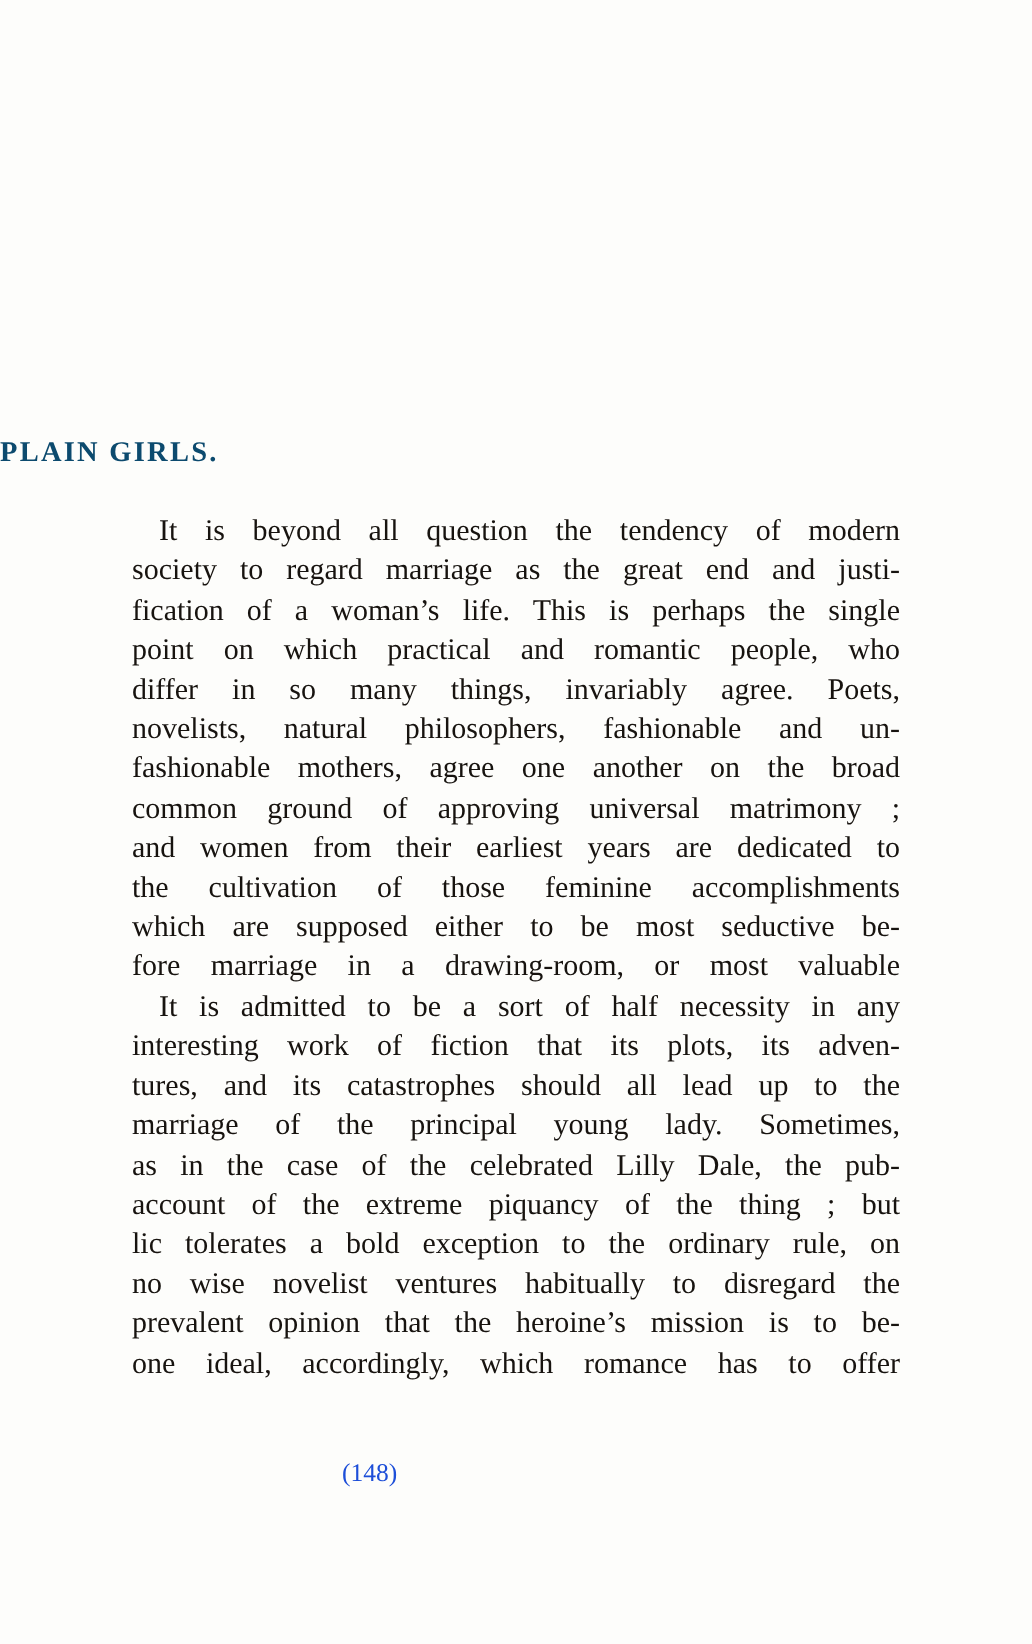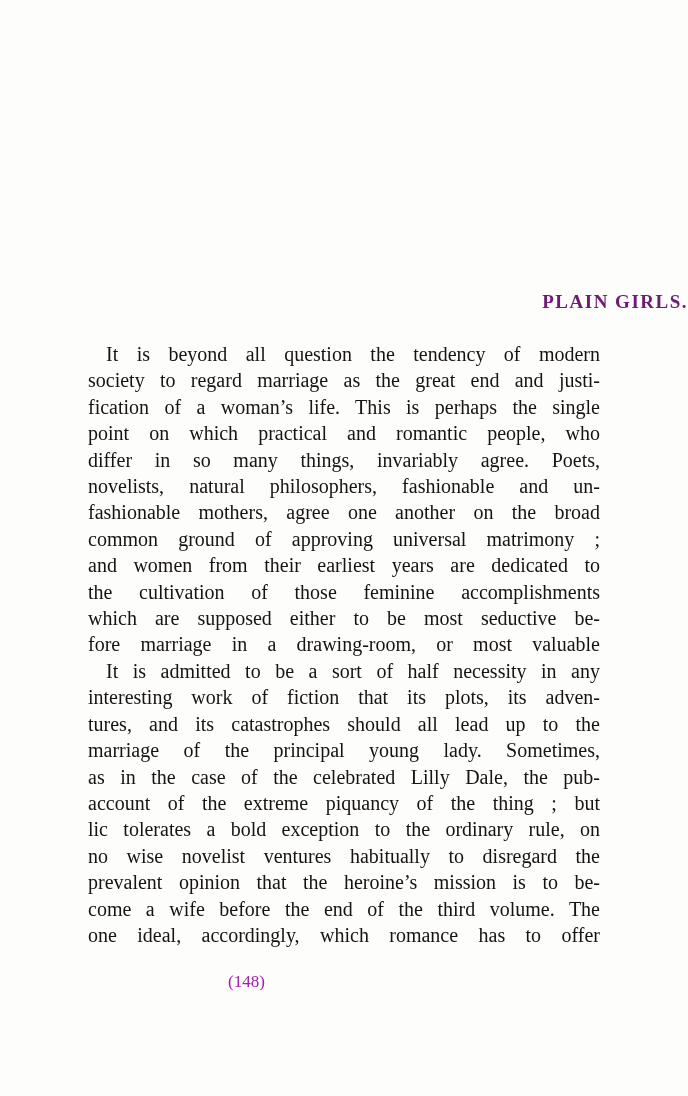--- a/index.html
+++ b/index.html
@@ -16,25 +16,25 @@
     color: #17130f;
     font-family: "Liberation Serif", "DejaVu Serif", serif;
     overflow: hidden;
   }
   .title {
     position: absolute;
     top: 291px;
     left: 0;
     width: 100%;
     margin: 0;
-    text-align: right;
+    text-align: left;
     font-size: 19px;
     font-weight: bold;
     letter-spacing: 1.5px;
-    color: #701a75;
+    color: #0c4a6e;
   }
   .text-block {
     position: absolute;
     top: 341px;
     left: 88px;
     width: 512px;
     font-size: 20px;
   }
   .line {
     line-height: 26.4px;
@@ -44,21 +44,21 @@
     white-space: nowrap;
   }
   .line.indent {
     text-indent: 18px;
   }
   .page-number {
     position: absolute;
     top: 972px;
     left: 228px;
     font-size: 17px;
-    color: #a21caf;
+    color: #1d4ed8;
   }
 </style>
 </head>
 <body>
 
 <div class="page">
   <h1 class="title">PLAIN GIRLS.</h1>
 
   <div class="text-block" id="text-block">
       <div class="line indent">It is beyond all question the tendency of modern</div>
@@ -75,18 +75,17 @@
       <div class="line">fore marriage in a drawing-room, or most valuable</div>
       <div class="line indent">It is admitted to be a sort of half necessity in any</div>
       <div class="line">interesting work of fiction that its plots, its adven-</div>
       <div class="line">tures, and its catastrophes should all lead up to the</div>
       <div class="line">marriage of the principal young lady.  Sometimes,</div>
       <div class="line">as in the case of the celebrated Lilly Dale, the pub-</div>
       <div class="line">account of the extreme piquancy of the thing ; but</div>
       <div class="line">lic tolerates a bold exception to the ordinary rule, on</div>
       <div class="line">no wise novelist ventures habitually to disregard the</div>
       <div class="line">prevalent opinion that the heroine’s mission is to be-</div>
-      <div class="line">come a wife before the end of the third volume.  The</div>
       <div class="line">one ideal, accordingly, which romance has to offer</div>
     </div>
 
   <div class="page-number">(148)</div>
 </div>
 
 </body></html>

